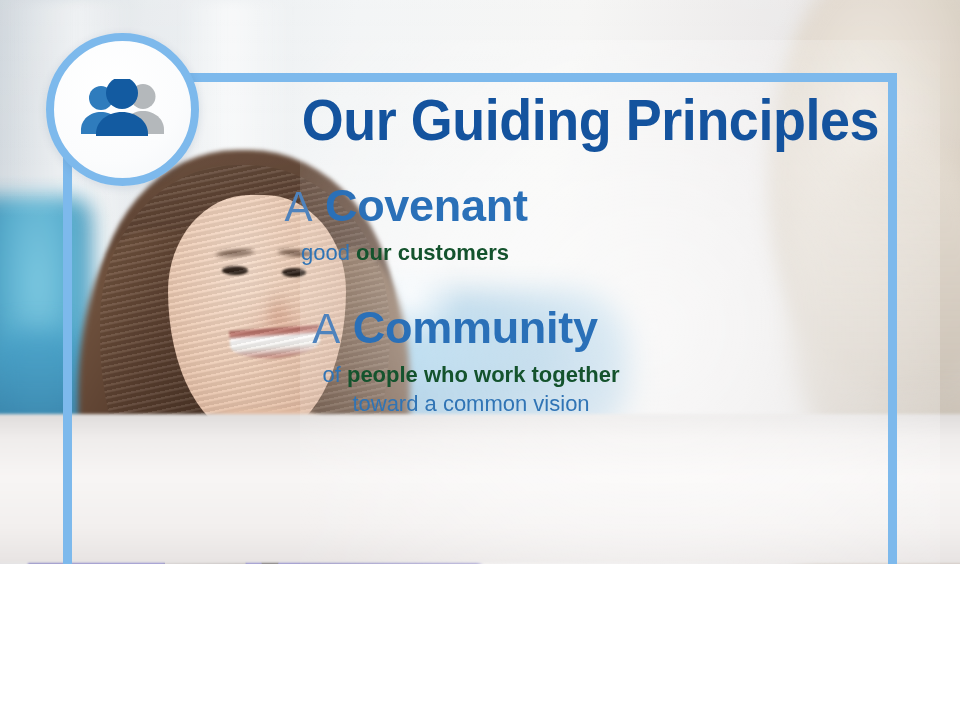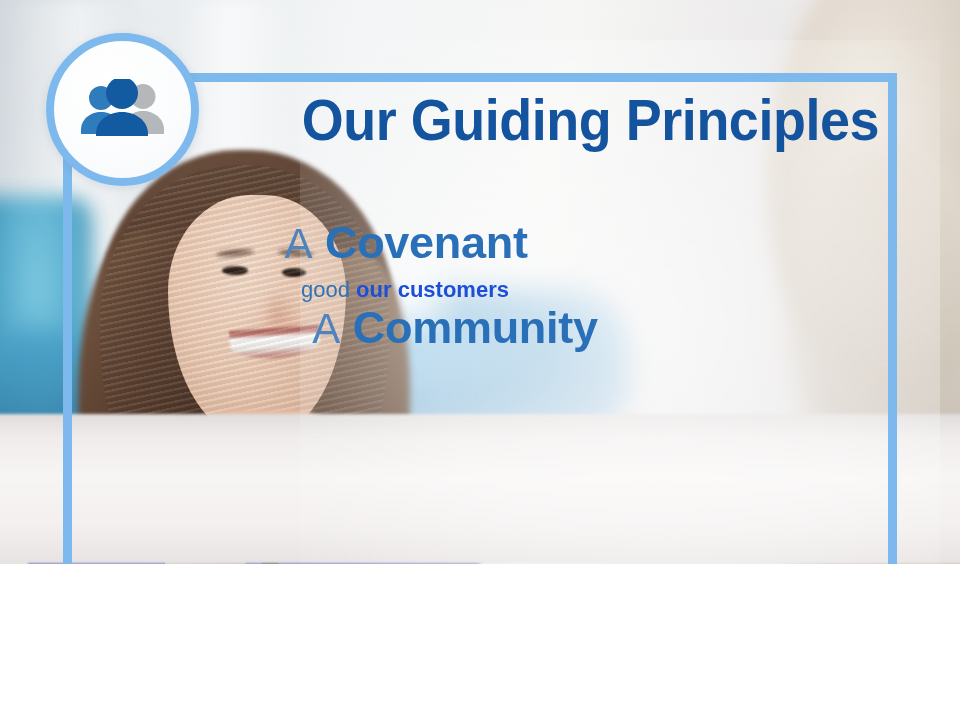--- a/index.html
+++ b/index.html
@@ -338,21 +338,21 @@
     line-height: 1;
     font-weight: 700;
     letter-spacing: -.5px;
     color: #14539e;
     transform: scaleX(.93);
     transform-origin: right center;
     white-space: nowrap;
   }
 
   .block { position: absolute; width: 100%; }
-  .block-1 { top: 110px; margin-top: 37px; }
+  .block-1 { top: 110px; }
   .block-2 { top: 232px; }
   .block-3 { top: 390px; }
 
   .lead {
     text-align: center;
     font-size: 45px;
     line-height: 1.04;
     white-space: nowrap;
     color: #2d72b8;
   }
@@ -367,21 +367,21 @@
     letter-spacing: -.3px;
   }
   .sub {
     text-align: center;
     font-size: 22px;
     line-height: 1.34;
     color: #3074b5;
     font-weight: 400;
     margin-top: 8px;
   }
-  .sub b { font-weight: 700; color: #1d4ed8; }
+  .sub b { font-weight: 700; color: #14532d; }
 
   .lead-1 { padding-right: 148px; }
   .sub-1  { padding-right: 150px; }
 
   .lead-2 { padding-right: 50px; }
   .sub-2  { padding-right: 18px; }
 
   .lead-3 { padding-right: 0px; padding-left: 72px; }
   .sub-3  { padding-left: 96px; }
 </style>
@@ -467,17 +467,21 @@
       <div class="sub sub-1">
         <span>good </span><b>our customers</b>
       </div>
     </div>
 
     <div class="block block-2">
       <div class="lead lead-2">
         <span class="art">A</span>
         <span class="word">Community</span>
       </div>
+      <div class="sub sub-2">
+        <div><span>of </span><b>people who work together</b></div>
+        <div>toward a common vision</div>
+      </div>
     </div>
 
 
   </div>
 </div>
 
 </body></html>

